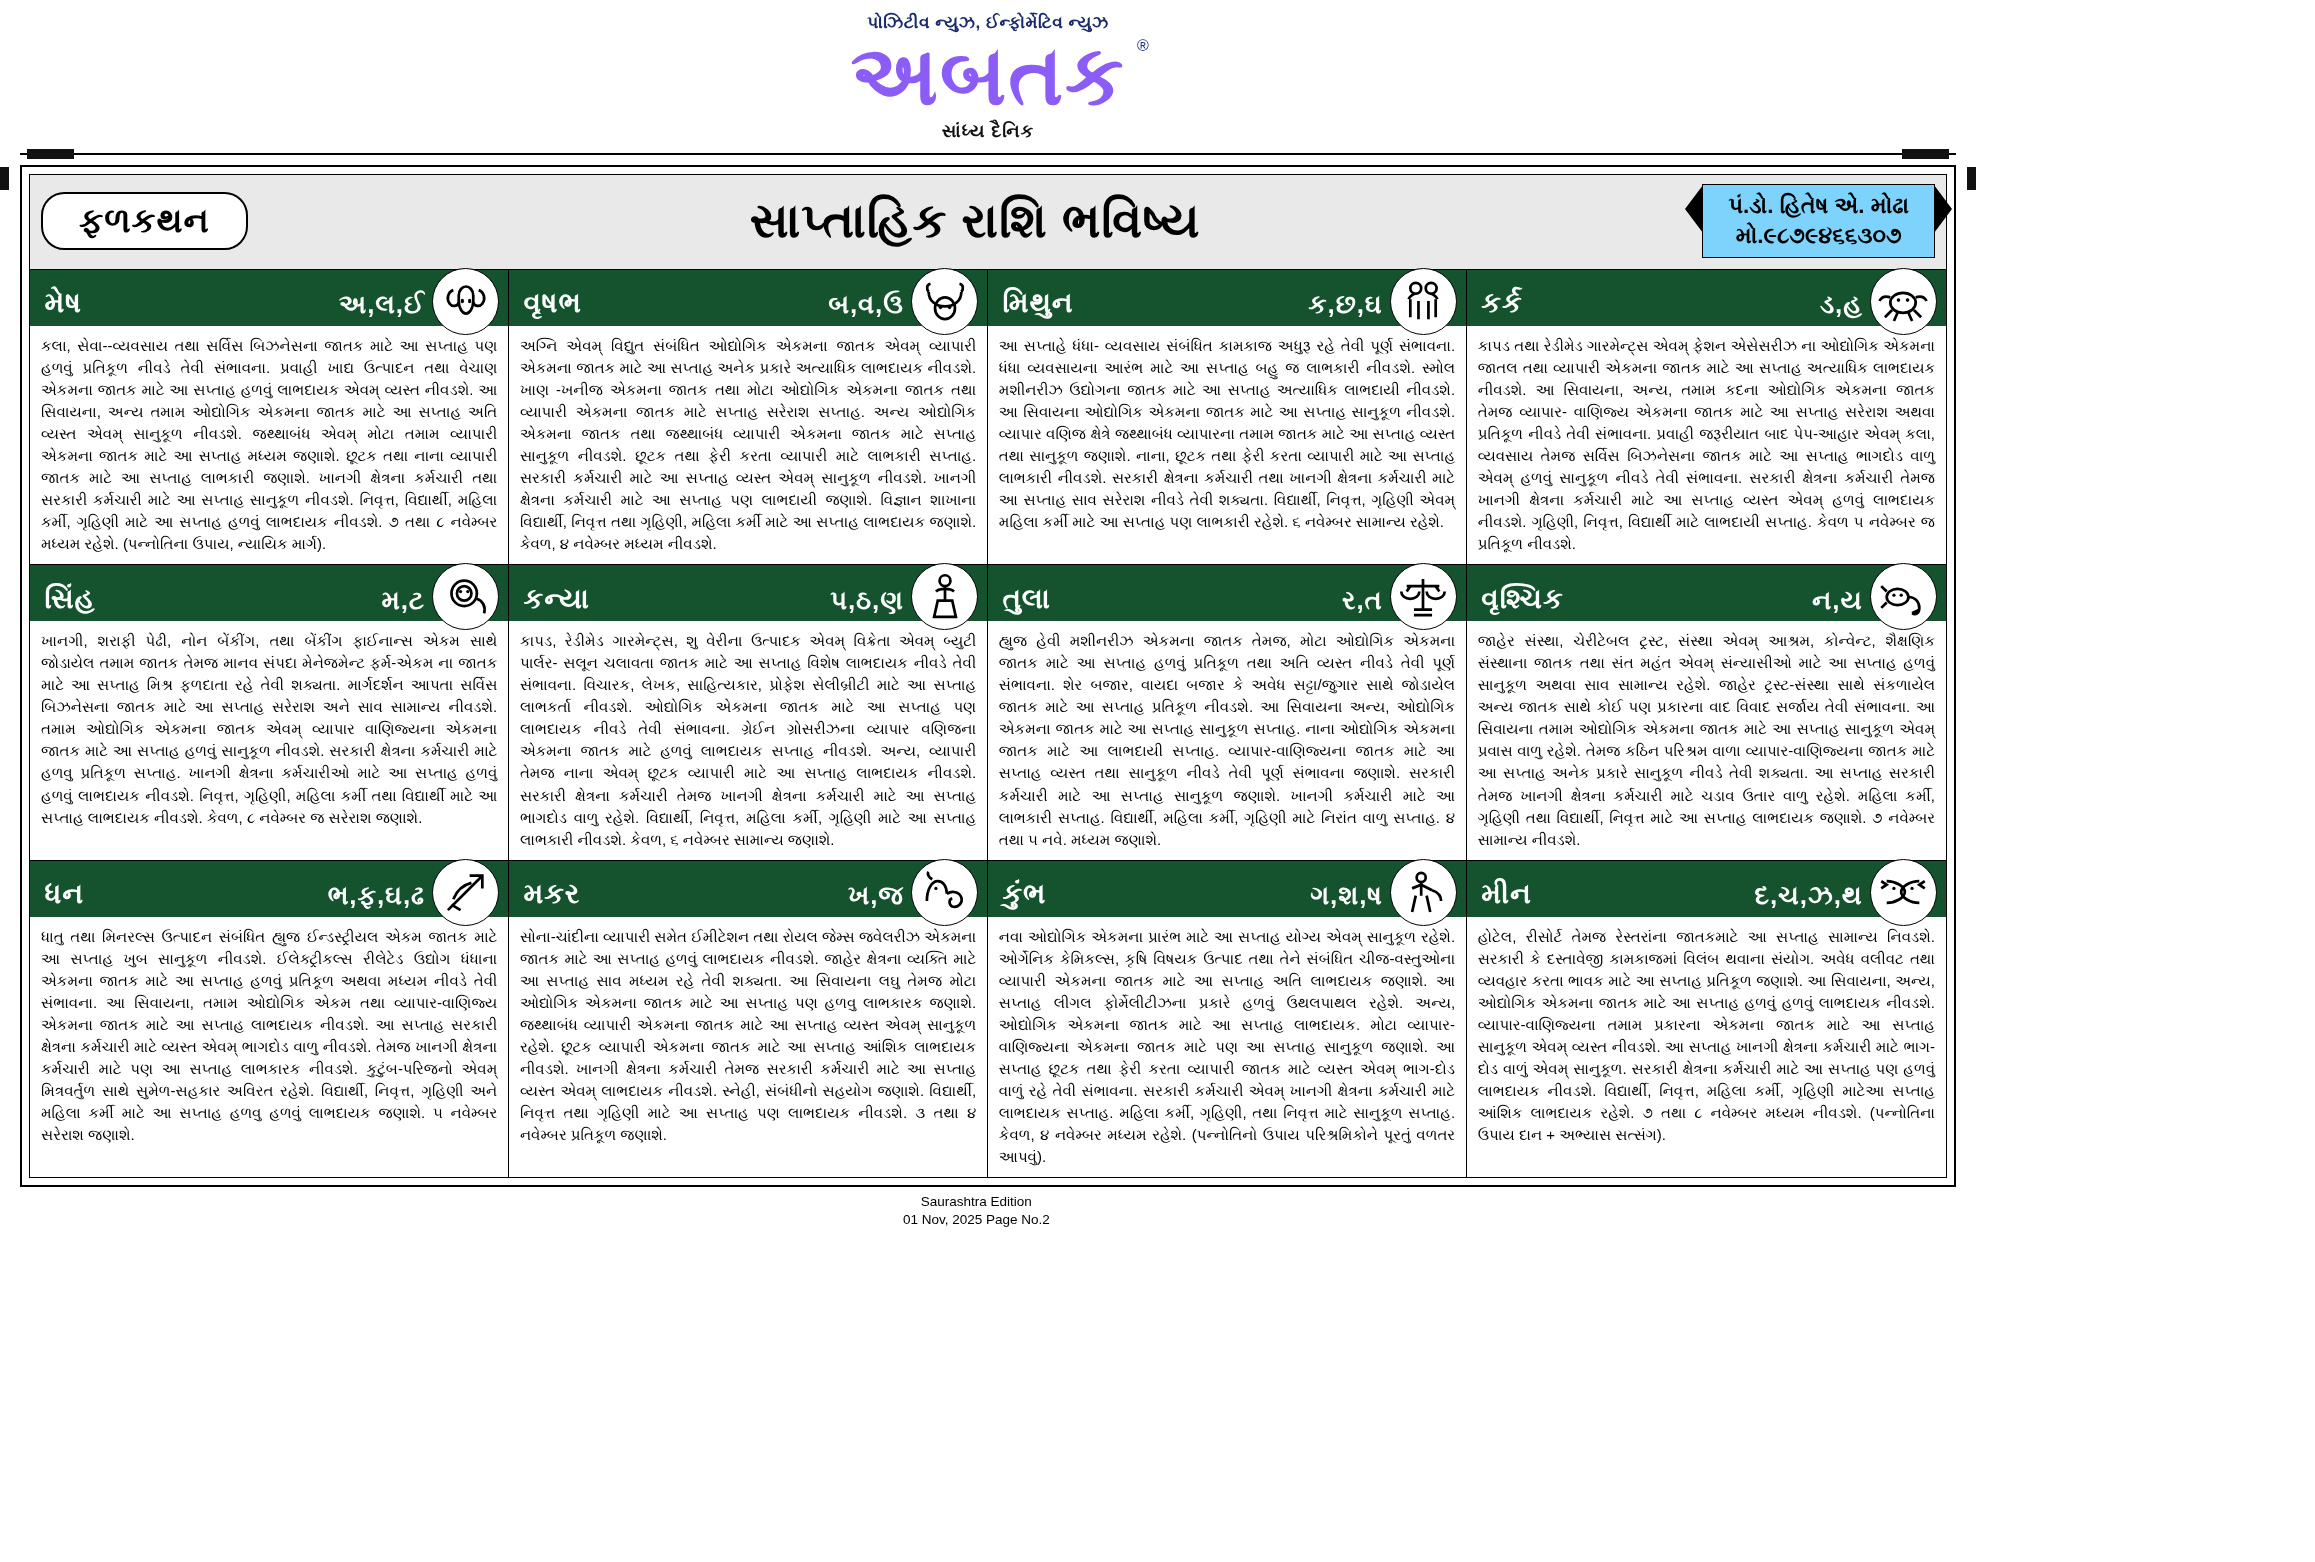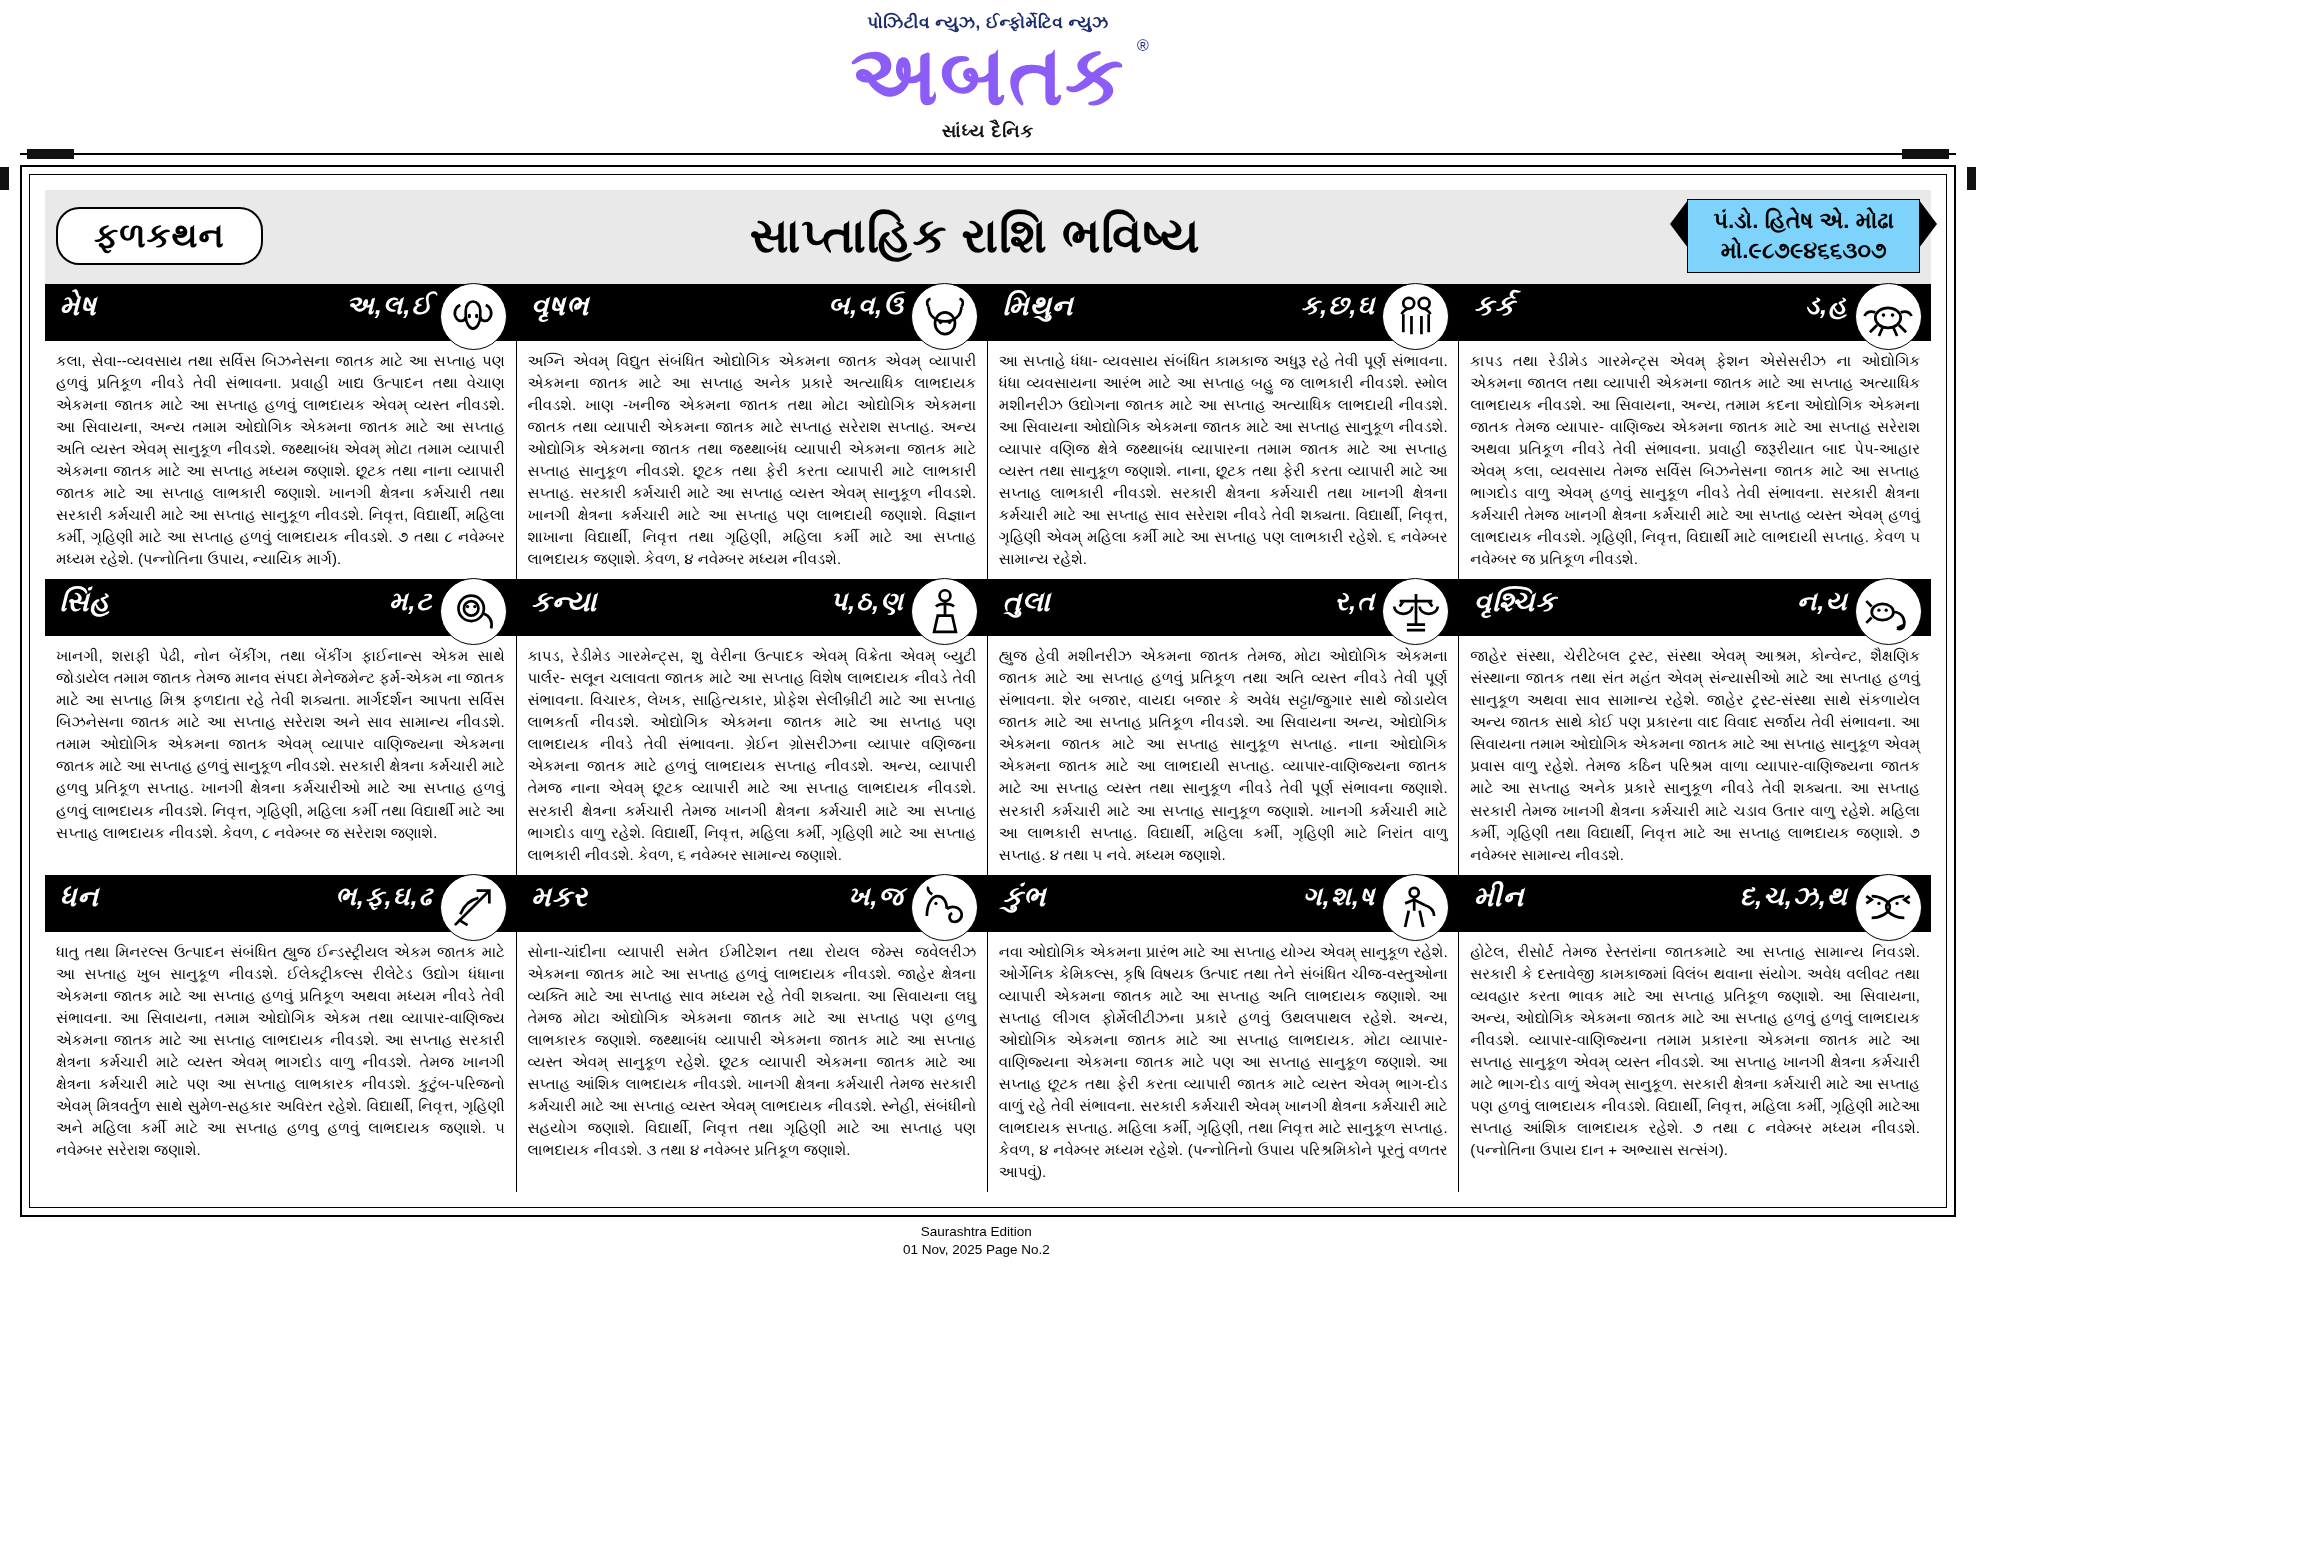--- a/index.html
+++ b/index.html
@@ -73,21 +73,21 @@
 
   
   .frame{
     margin:7.2px 20px 0 20px;
     border:2.7px solid #000;
     padding:7.2px;
     box-sizing:border-box;
   }
   .frame-inner{
     border:0.9px solid #000;
-    padding:15px;
+    padding:0;
   }
   
   .titleband{
     background:#e9e9e9;
     border-bottom:1.8px solid #000;
     display:flex;
     align-items:center;
     justify-content:space-between;
     padding:9px 10.8px 10.8px 10.8px;
     position:relative;
@@ -137,30 +137,29 @@
   .cell{
     border-right:0.9px solid #000;
     border-bottom:0.9px solid #000;
     padding:0 0 5.4px 0;
     box-sizing:border-box;
   }
   .cell:nth-child(4n){border-right:none;}
   .grid .cell:nth-last-child(-n+4){border-bottom:none;}
 
   .hdr{
-    background:#000000;
+    background:#14532d;
     color:#fff;
     display:flex;
-    align-items:flex-start;
+    align-items:flex-end;
     justify-content:space-between;
     padding:5.4px 7.2px 5.4px 14.4px;
     position:relative;
     min-height:56px;
     box-sizing:border-box;
-    font-style:italic;
   }
   .hdr .name{
     font-size:28px;
     font-weight:bold;
     letter-spacing:0.9px;
   }
   .hdr .letters{
     font-size:26px;
     font-weight:bold;
     margin-left:auto;

